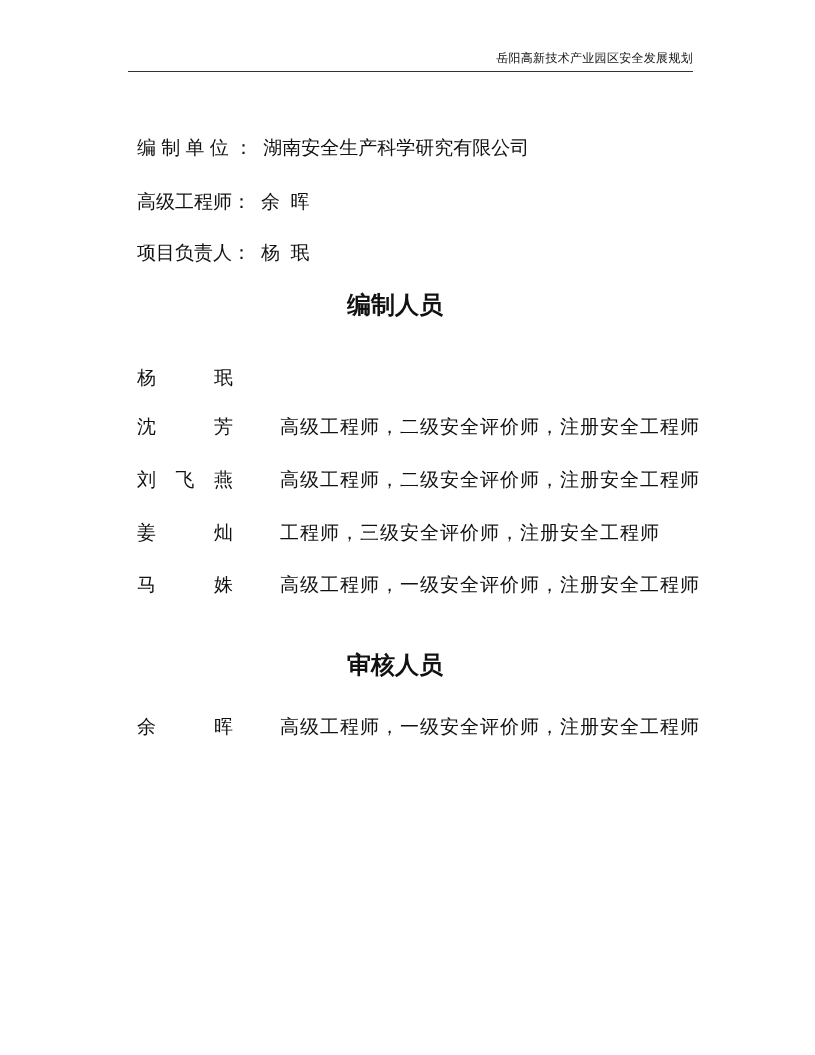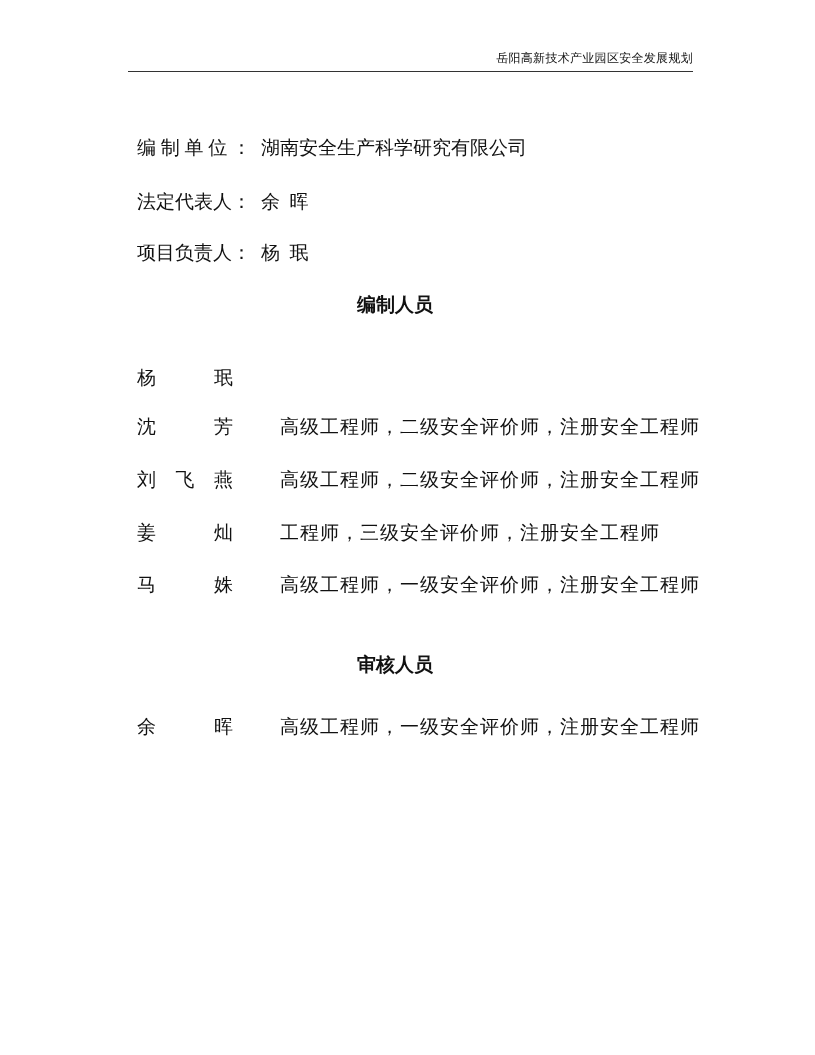--- a/index.html
+++ b/index.html
@@ -2,21 +2,21 @@
 <html><head>
 <meta charset="utf-8">
 <style>
   html, body { margin: 0; padding: 0; background: #ffffff; }
   .page {
     position: relative;
     width: 815px;
     height: 1055px;
     background: #ffffff;
     color: #111111;
-    font-family: Liberation Serif, serif;
+    font-family: Liberation Sans, sans-serif;
     overflow: hidden;
   }
   .running-header {
     position: absolute;
     left: 128px;
     top: 50px;
     width: 565px;
     text-align: right;
     font-size: 12px;
     line-height: 17px;
@@ -30,21 +30,21 @@
     left: 137px;
     top: 138px;
     width: 563px;
     font-size: 19px;
     line-height: 19px;
   }
   .content p, .content h2, .content div { margin: 0; padding: 0; }
   .info-label, .info-value { white-space: pre-wrap; }
   .info-value { margin-left: 10px; }
   .sec-heading {
-    font-size: 19px;
+    font-size: 24px;
     font-weight: bold;
     width: 516px;
     text-align: center;
   }
   .roster-row { display: flex; align-items: baseline; }
   .roster-name {
     width: 96px;
     display: flex;
     justify-content: space-between;
     flex-shrink: 0;
@@ -70,21 +70,21 @@
 </style>
 </head>
 <body>
 
 <div class="page">
   <div class="running-header">
     <span class="running-title">岳阳高新技术产业园区安全发展规划</span>
   </div>
   <div class="content">
       <p class="info-line"><span class="info-label">编 制 单 位 ：</span><span class="info-value">湖南安全生产科学研究有限公司</span></p>
-      <p class="info-line"><span class="info-label">法定代表人：</span><span class="info-value">余  晖</span></p>
+      <p class="info-line"><span class="info-label">高级工程师：</span><span class="info-value">余  晖</span></p>
       <p class="info-line"><span class="info-label">项目负责人：</span><span class="info-value">杨  珉</span></p>
       <h2 class="sec-heading">编制人员</h2>
       <div class="roster-row">
         <span class="roster-name">
           <span>杨</span>
           <span>珉</span>
         </span>
       </div>
       <div class="roster-row">
         <span class="roster-name">

